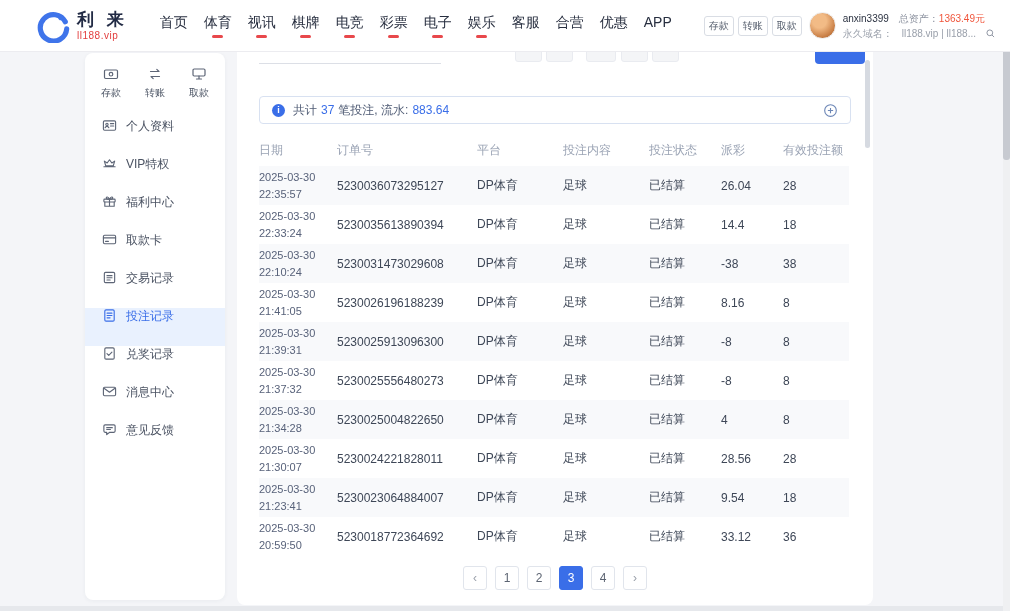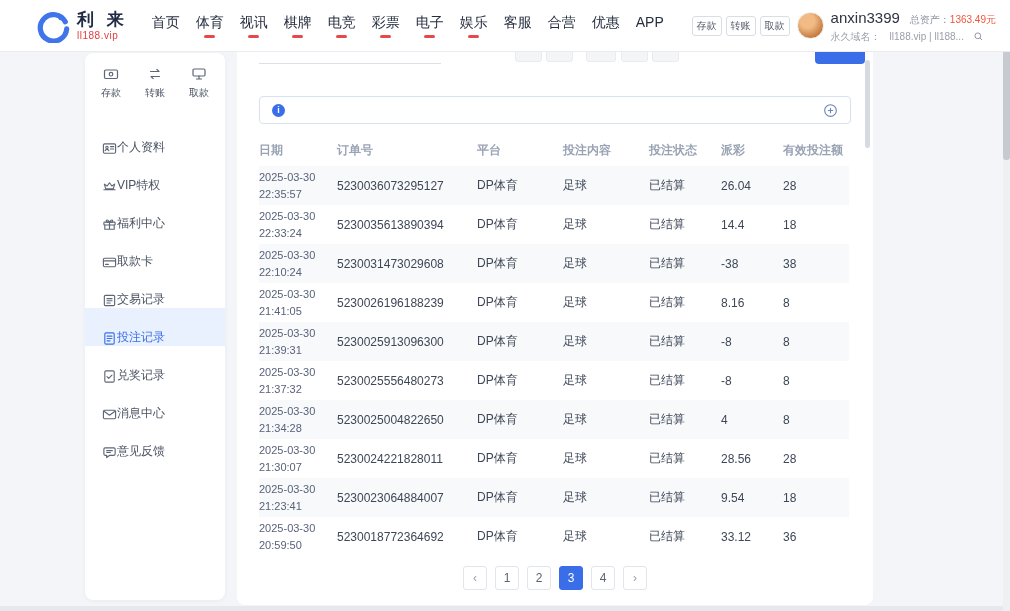--- a/index.html
+++ b/index.html
@@ -7,60 +7,60 @@
 body{font-family:"Liberation Sans","DejaVu Sans",sans-serif;background:#f4f5f8;position:relative;color:#333}
 button{font-family:inherit}
 
 
 .topbar{position:absolute;left:0;top:0;right:0;height:52px;background:#fff;border-bottom:1px solid #ececf0;display:flex;align-items:center;padding:0 14px 0 36px;z-index:5}
 .logo{display:flex;align-items:center;gap:7px;cursor:pointer}
 .logo-icon{width:34px;height:34px;flex:none}
 .logo-text{display:flex;flex-direction:column;line-height:1.15}
 .logo-title{font-size:17px;font-weight:bold;color:#222b45;letter-spacing:4px;white-space:nowrap}
 .logo-domain{font-size:10px;color:#e23d3d;letter-spacing:.5px}
-.nav{display:flex;margin-left:16px}
+.nav{display:flex;margin-left:24px}
 .nav-item{padding:0 8px;text-align:center;cursor:pointer}
 .nav-item span{font-size:14px;color:#272e3f;white-space:nowrap}
 .hot-badge{display:block;width:11px;height:3px;border-radius:2px;background:#e8484b;margin:3px auto 0}
 .top-right{margin-left:auto;display:flex;align-items:center;gap:7px}
 .mini-actions{display:flex;gap:4px}
 .mini-btn{font-size:10px;color:#555e6d;background:#fff;border:1px solid #d9dde4;border-radius:3px;padding:2px 4px;cursor:pointer;white-space:nowrap}
 .avatar{width:27px;height:27px;border-radius:50%;background:radial-gradient(circle at 38% 32%,#f2bb86 0 30%,#c97f46 70%,#9a5a2d);flex:none;cursor:pointer;border:1px solid #eee}
 .user-info{font-size:10px;line-height:1.5;white-space:nowrap}
-.uname{font-size:15px;color:#2c3342;margin-right:10px}
+.uname{font-size:10px;color:#2c3342;margin-right:10px}
 .assets-label{color:#8d93a0}
 .assets-value{color:#f0553b}
 .user-line2{color:#9aa0ab;display:flex;align-items:center;gap:9px}
 .search-ic{width:11px;height:11px;stroke:#8d93a0;fill:none;stroke-width:1.4;cursor:pointer}
 
 
 .sidebar{position:absolute;left:85px;top:53px;width:140px;height:547px;background:#fff;border-radius:8px;box-shadow:0 1px 4px rgba(40,50,80,.05)}
 .side-quick{display:flex;justify-content:space-between;padding:13px 16px 8px}
 .quick-item{display:flex;flex-direction:column;align-items:center;gap:4px;font-size:10px;color:#4c5565;cursor:pointer}
 .side-menu{margin-top:10px}
-.side-item{display:flex;align-items:flex-end;height:38px;padding-left:17px;font-size:12px;color:#4b5363;cursor:pointer}
+.side-item{display:flex;align-items:flex-start;gap:9px;height:38px;padding-left:17px;font-size:12px;color:#4b5363;cursor:pointer}
 .side-item.active{background:#e9f1fe;color:#3a6ee8}
 .ic{width:15px;height:15px;fill:none;stroke:currentColor;stroke-width:1.2;stroke-linecap:round;stroke-linejoin:round;color:#5d6576;flex:none}
 .quick-item .ic{width:16px;height:16px}
 .side-item.active .ic{color:#3a6ee8}
 
 
 .main-card{position:absolute;left:237px;top:52px;width:636px;height:553px;background:#fff;border-radius:0 0 8px 8px;overflow:hidden}
 .filter-row{position:relative;height:24px}
 .f-input{position:absolute;left:22px;top:-18px;width:182px;height:30px;border-bottom:1px solid #dcdfe6}
 .pill{position:absolute;top:-12px;width:27px;height:22px;background:#f4f5f7;border:1px solid #e9ebf0;border-radius:3px;cursor:pointer}
 .f-primary{position:absolute;left:578px;top:-14px;width:50px;height:26px;background:#3a6ee8;border:none;border-radius:4px;cursor:pointer}
 .summary-bar{margin:20px 22px 10px;height:28px;border:1px solid #d8e1f1;border-radius:4px;display:flex;align-items:center;padding:0 12px;font-size:12px;color:#4f5b74}
 .info-icon{width:13px;height:13px;border-radius:50%;background:#3a6ee8;color:#fff;font-size:9px;font-weight:bold;font-style:normal;display:flex;align-items:center;justify-content:center;margin-right:8px;flex:none}
 .num{color:#3a6ee8;font-weight:normal;margin:0 4px}
 .expand-icon{margin-left:auto;width:15px;height:15px;stroke:#6c86b6;fill:none;stroke-width:1.2;cursor:pointer;flex:none}
 
 .table-wrap{padding:0 24px 0 22px}
 table{width:100%;border-collapse:collapse;table-layout:fixed}
-th{font-weight:bold;font-size:12px;color:#9aa3b4;text-align:left;height:32px;vertical-align:middle;white-space:nowrap}
+th{font-weight:normal;font-size:12px;color:#9aa3b4;text-align:left;height:32px;vertical-align:middle;white-space:nowrap}
 td{font-size:12px;color:#3e4757;height:39px;vertical-align:middle;white-space:nowrap}
 tbody tr:nth-child(odd){background:#f8f9fb}
 .cell-date{font-size:11px;color:#58627a;line-height:1.5}
 
 .pagination{display:flex;justify-content:center;align-items:center;gap:8px;margin-top:10px}
 .pages{display:flex;gap:8px}
 .page-btn{min-width:24px;height:24px;border:1px solid #e1e5ec;background:#fff;border-radius:3px;font-size:12px;color:#5c6472;cursor:pointer}
 .page-btn.active{background:#3a6ee8;border-color:#3a6ee8;color:#fff}
 .page-btn.pnav{color:#9aa0aa}
 
@@ -220,20 +220,23 @@
     <span class="pill" style="left:278px"></span>
     <span class="pill" style="left:309px"></span>
     <span class="pill" style="left:349px;width:30px"></span>
     <span class="pill" style="left:384px"></span>
     <span class="pill" style="left:415px"></span>
     <button class="f-primary"></button>
   </div>
 
   <div class="summary-bar">
     <i class="info-icon">i</i>
+    <span>
+      <span>共计</span><b class="num">37</b><span>笔投注, 流水:</span><b class="num">883.64</b>
+    </span>
     <svg class="expand-icon" viewBox="0 0 16 16">
         <circle cx="8" cy="8" r="6.2"></circle>
         <path d="M8 5.2v5.6M5.2 8h5.6"></path>
       </svg>
   </div>
 
   <div class="table-wrap">
     <table>
       <colgroup>
         <col style="width:78px">

